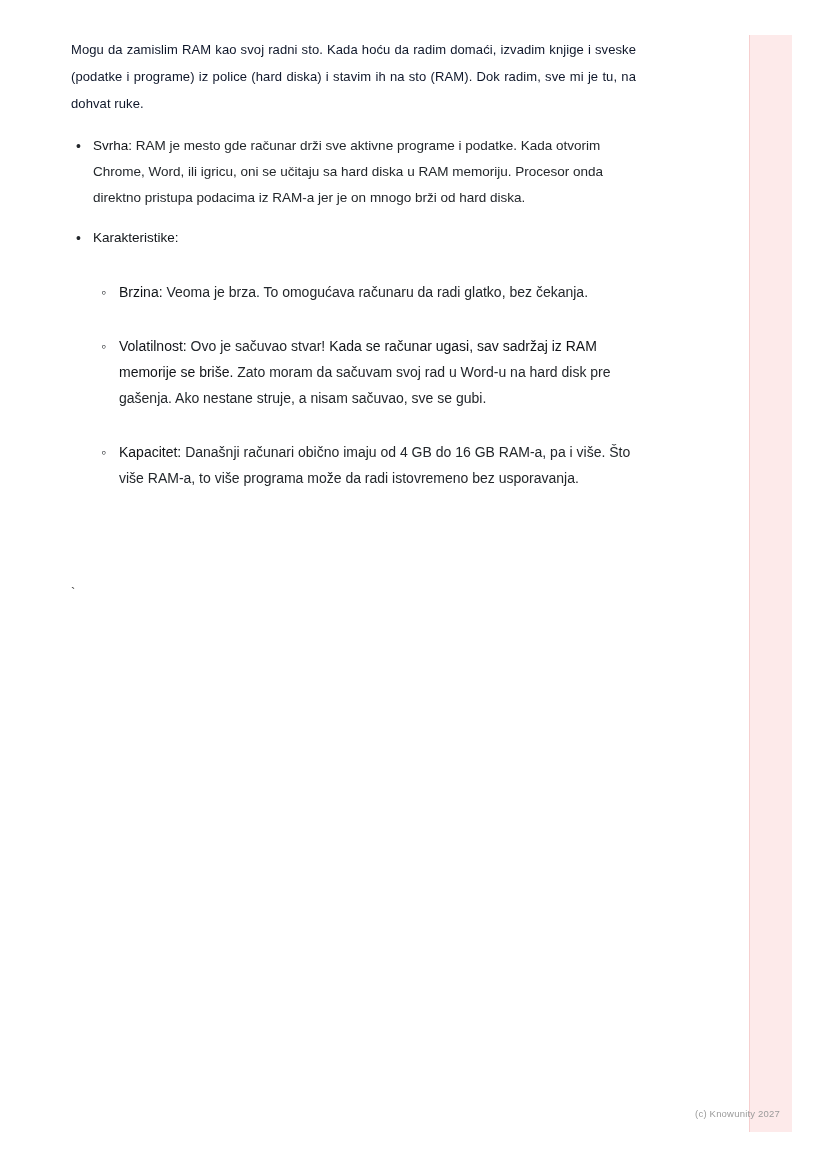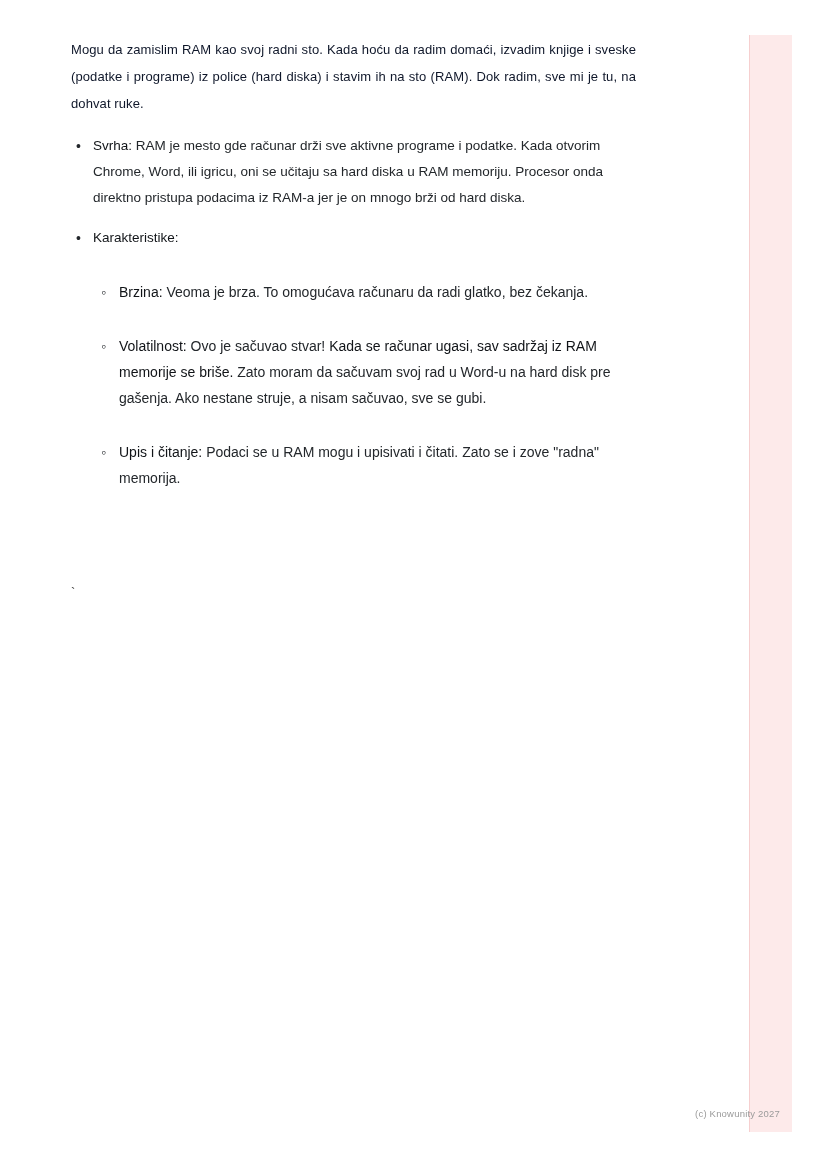--- a/index.html
+++ b/index.html
@@ -147,24 +147,24 @@
         <ul class="lvl2">
 
           <li>
             <span class="b">Brzina:</span><span> Veoma je brza. To omogućava računaru da radi glatko, bez čekanja.</span>
           </li>
 
           <li>
             <span class="b">Volatilnost:</span><span> Ovo je sačuvao stvar! </span><span class="b">Kada se računar ugasi, sav sadržaj iz RAM memorije se briše.</span><span> Zato moram da sačuvam svoj rad u Word-u na hard disk pre gašenja. Ako nestane struje, a nisam sačuvao, sve se gubi.</span>
           </li>
 
+          <li>
+            <span class="b">Kapacitet:</span><span> Današnji računari obično imaju od 4 GB do 16 GB RAM-a, pa i više. Što više RAM-a, to više programa može da radi istovremeno bez usporavanja.</span>
+          </li>
 
-          <li>
-            <span class="b">Upis i čitanje:</span><span> Podaci se u RAM mogu i upisivati i čitati. Zato se i zove "radna" memorija.</span>
-          </li>
 
         </ul>
       </li>
 
     </ul>
   </div>
 
   <div class="stray-mark">`</div>
 
   <div class="footer-credit">(c) Knowunity 2027</div>

